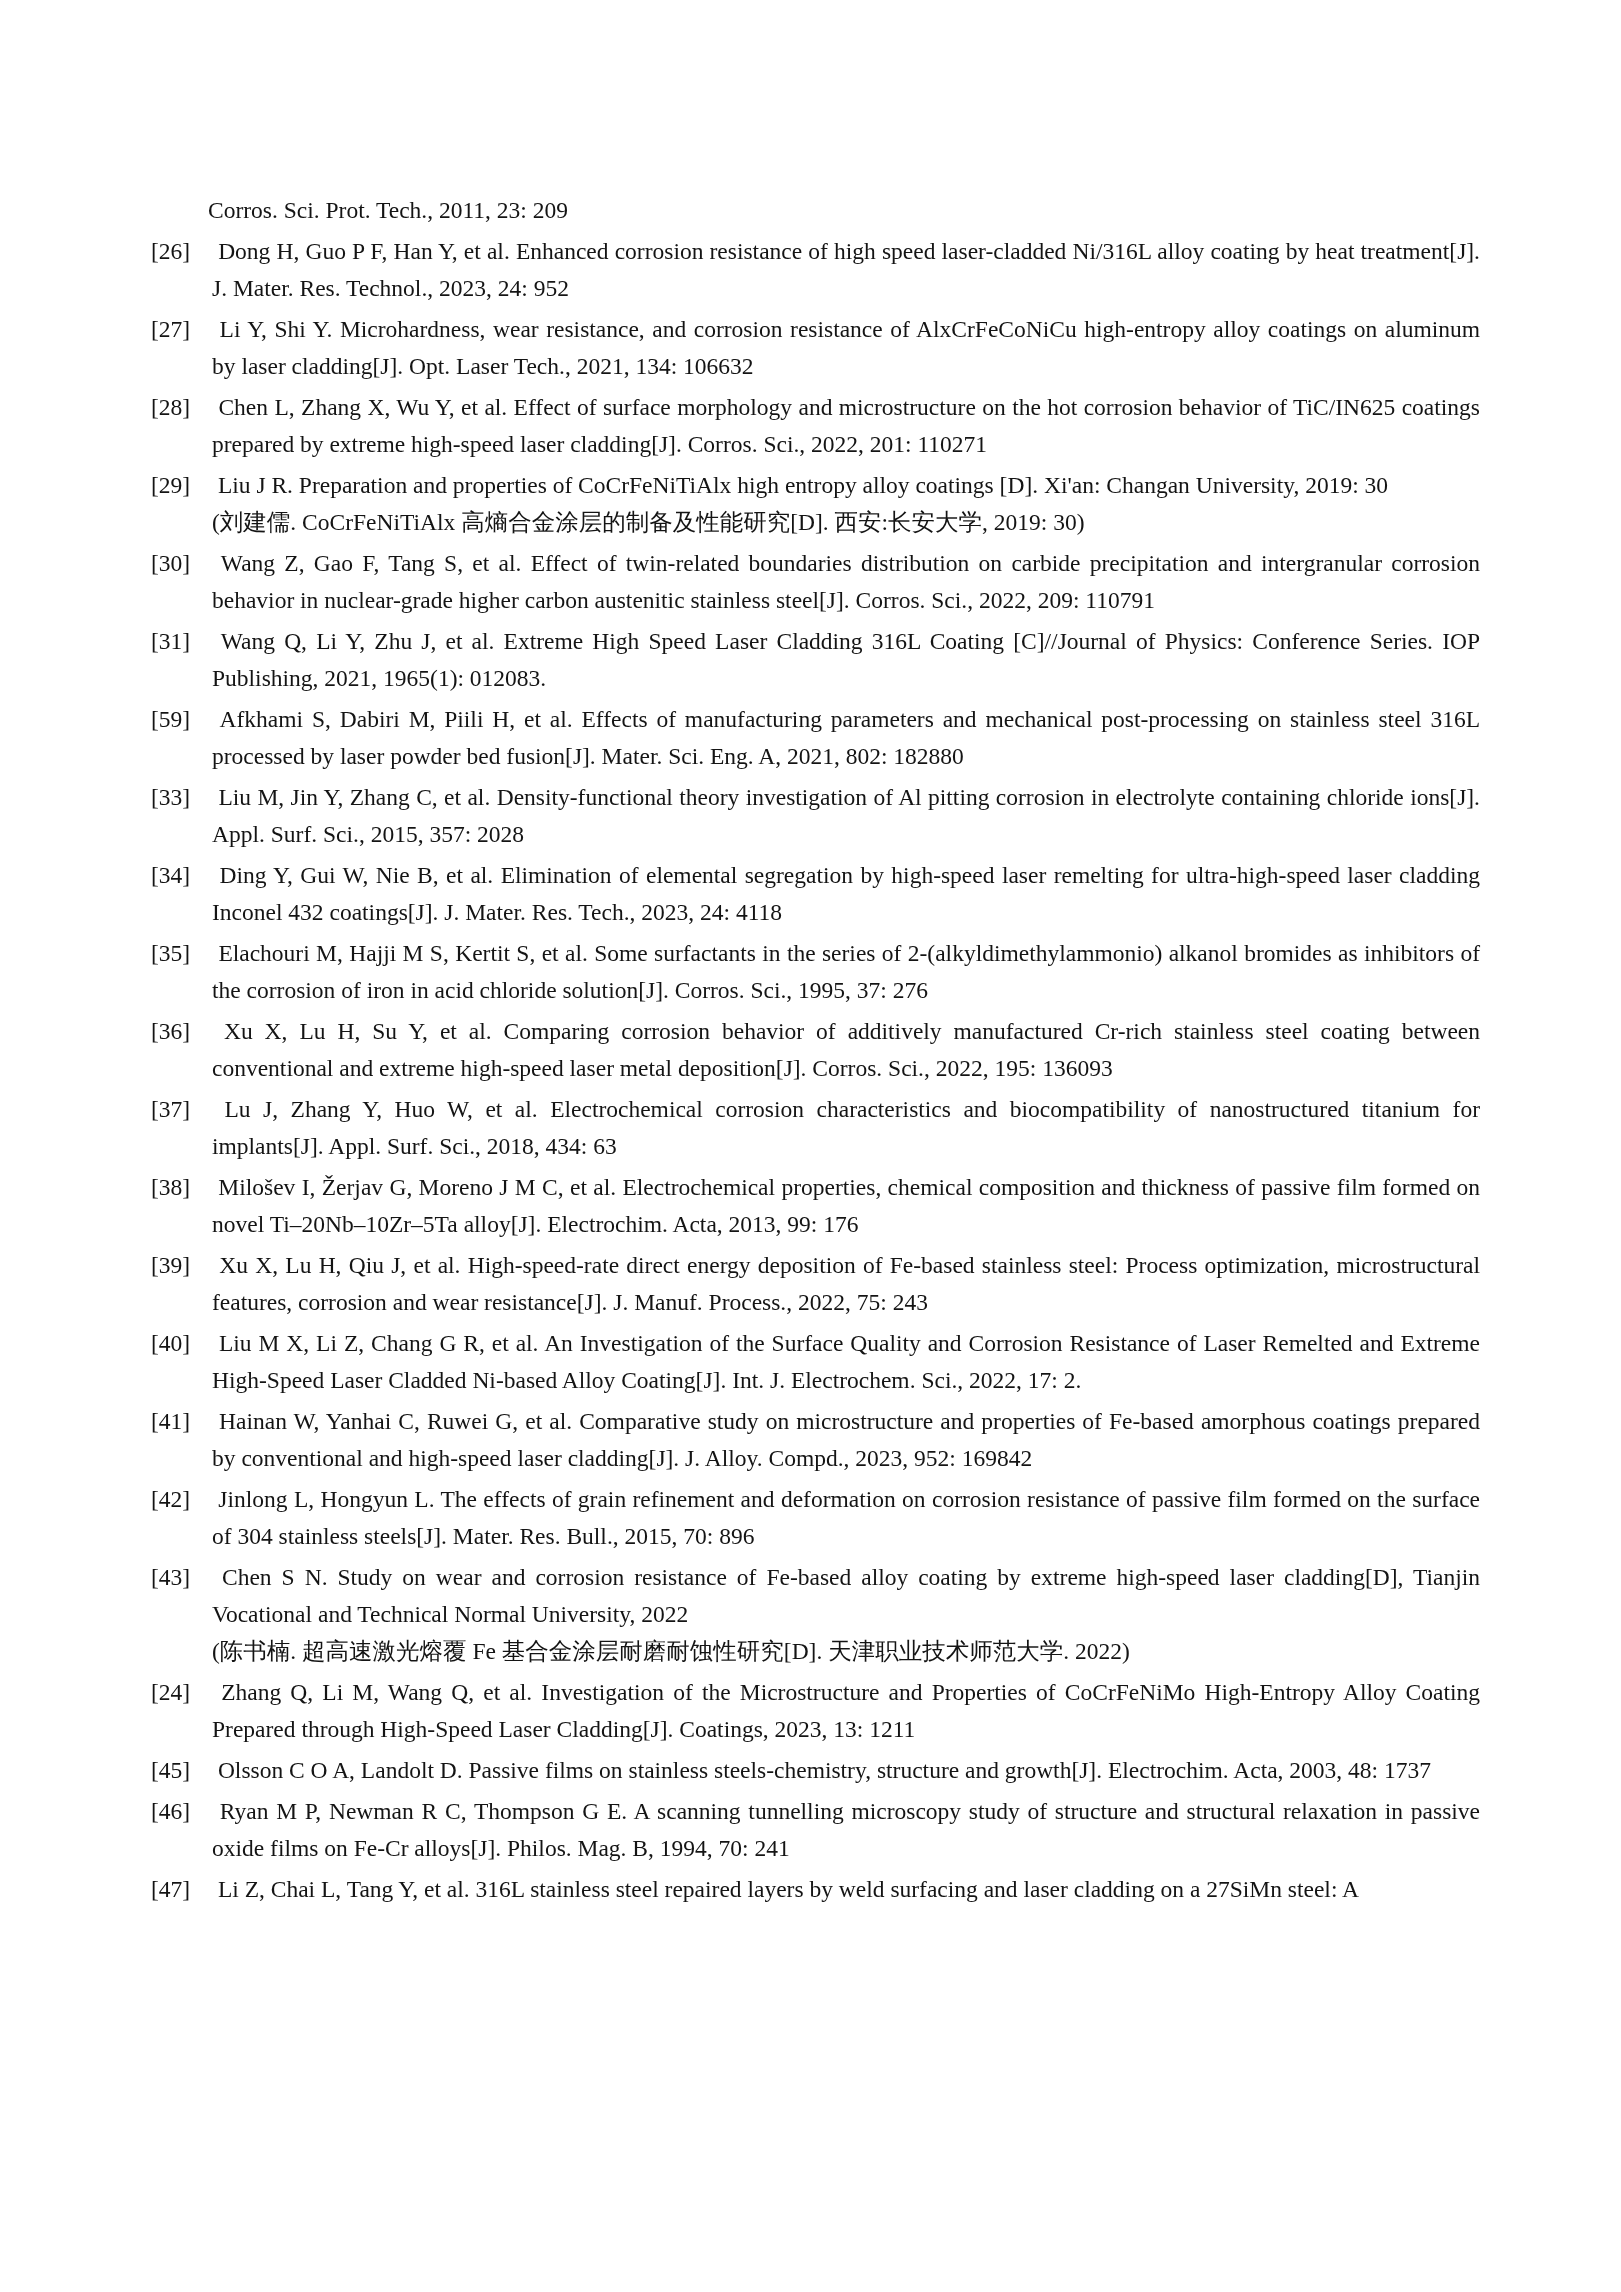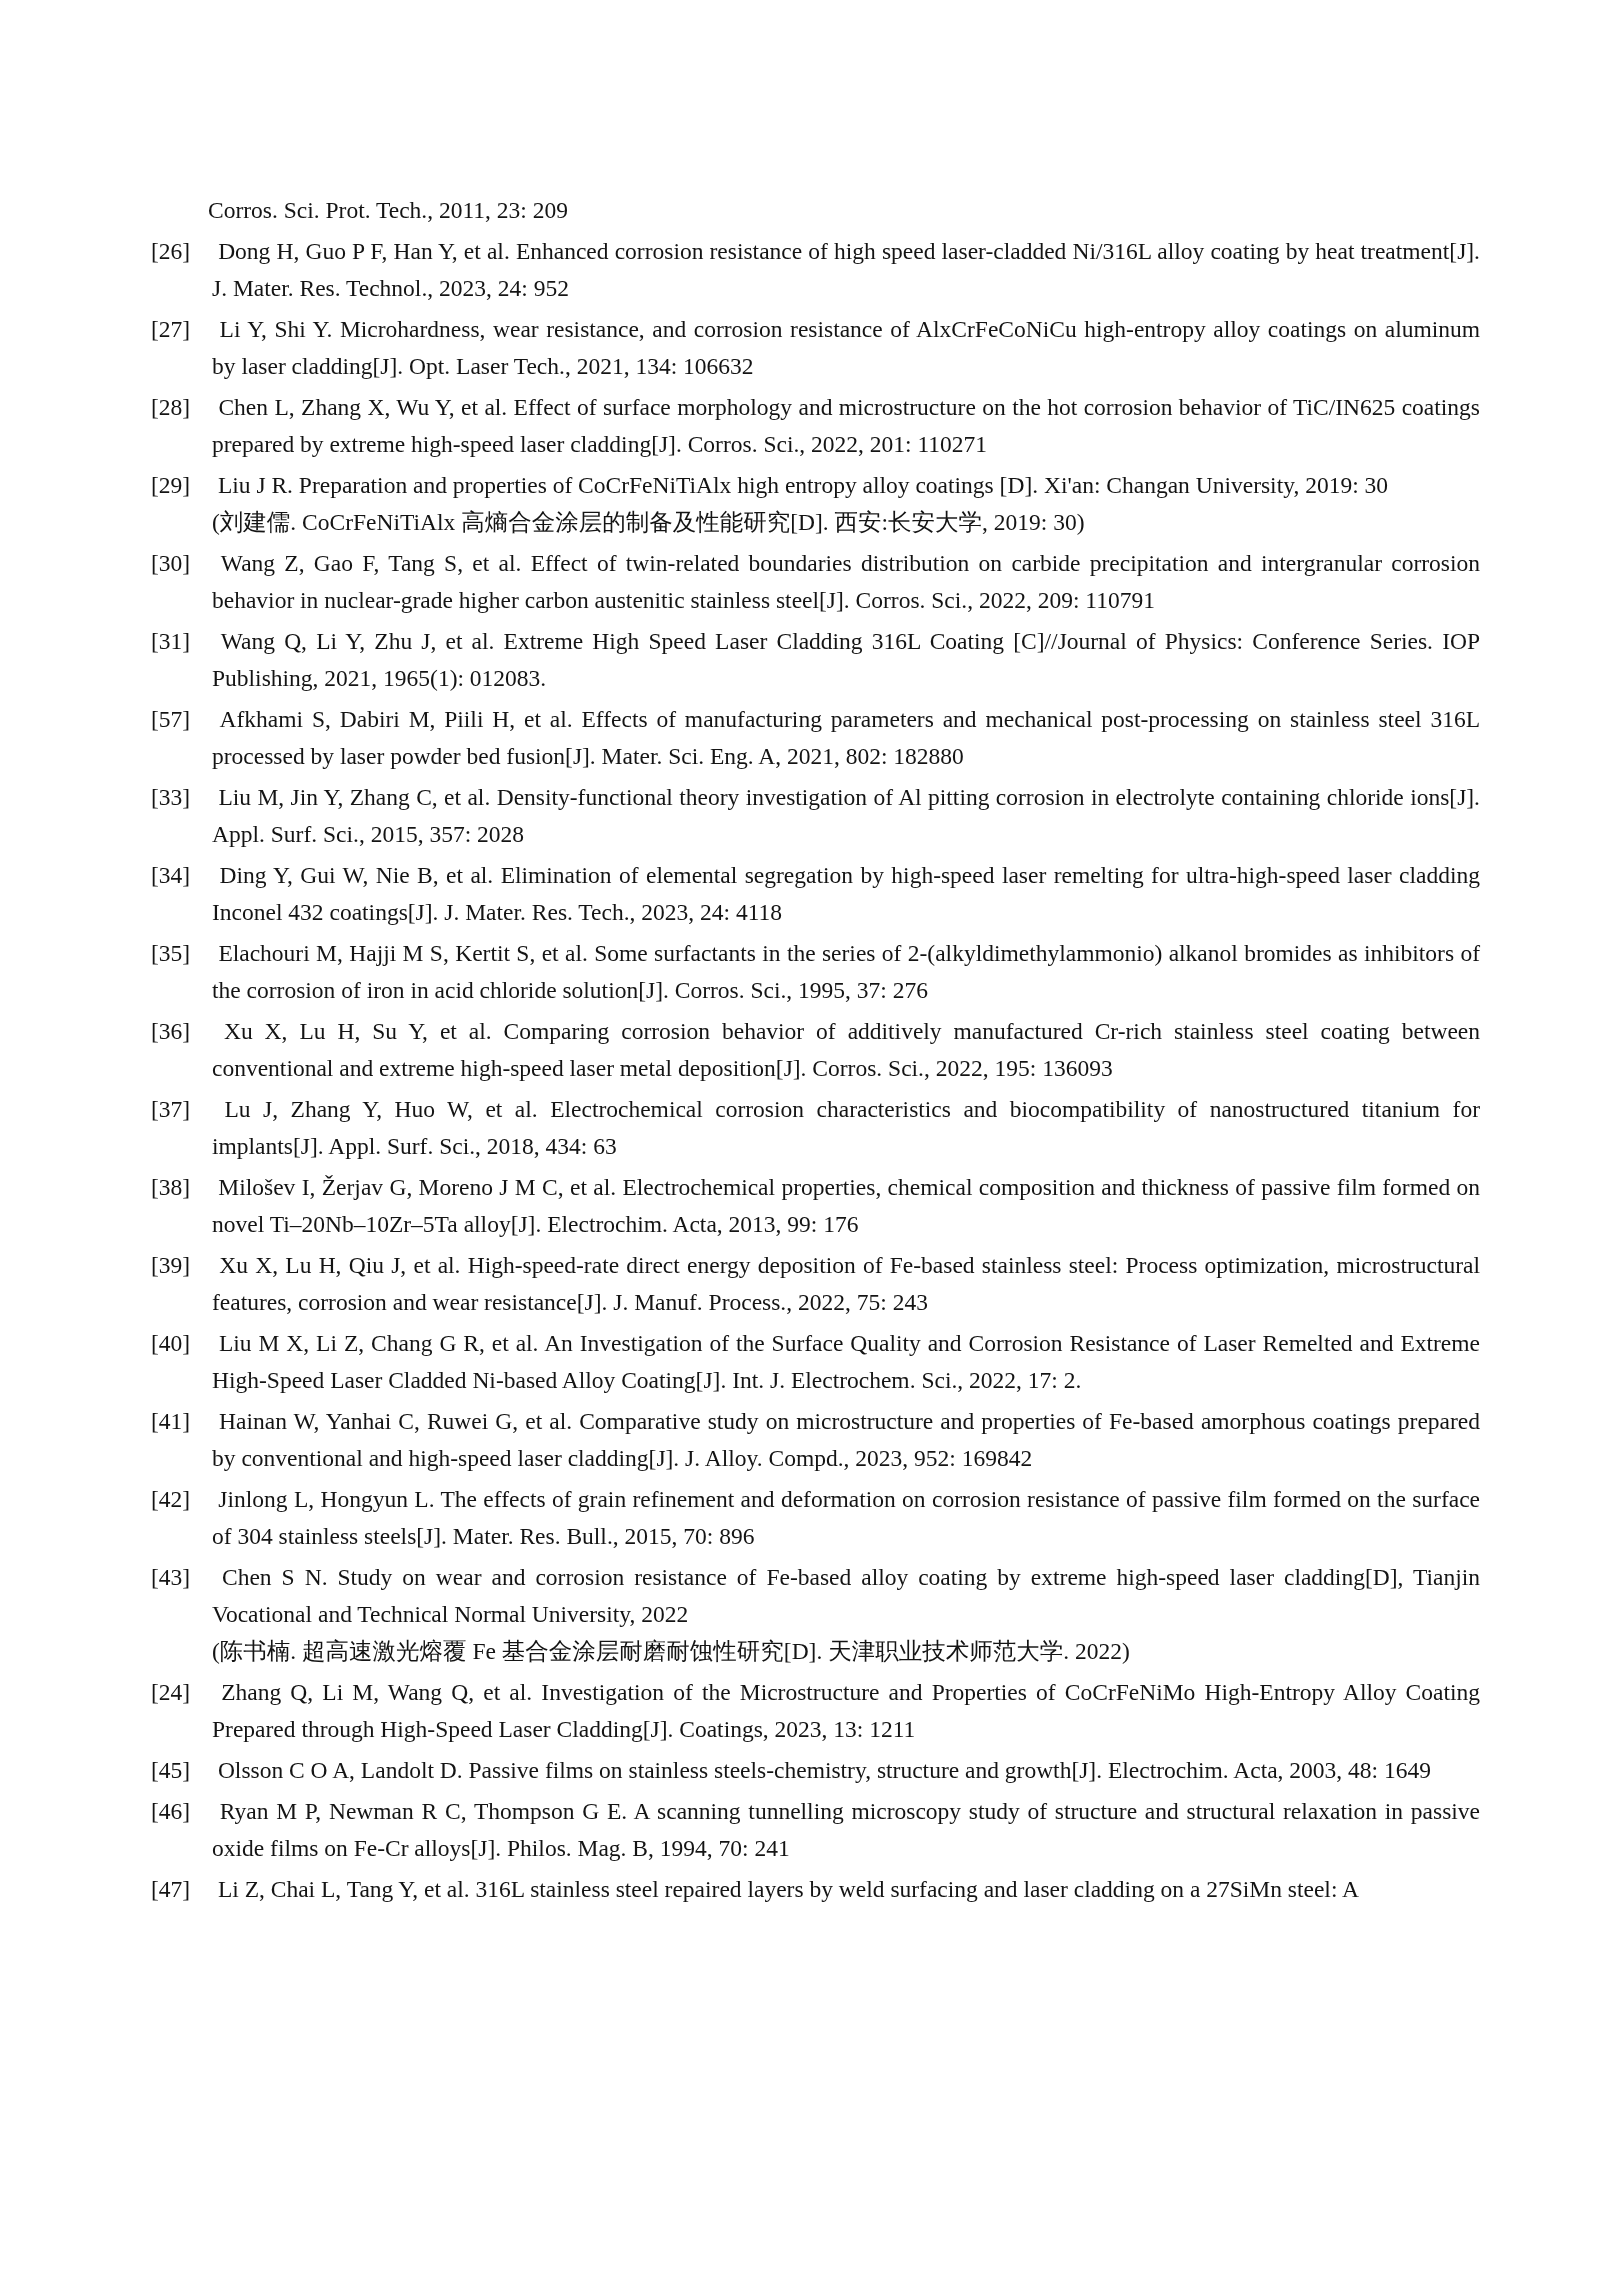--- a/index.html
+++ b/index.html
@@ -85,21 +85,21 @@
     
   </p>
 
   <p class="ref">
     <span class="ref-num">[31]</span>
     <span>Wang Q, Li Y, Zhu J, et al. Extreme High Speed Laser Cladding 316L Coating [C]//Journal of Physics: Conference Series. IOP Publishing, 2021, 1965(1): 012083.</span>
     
   </p>
 
   <p class="ref">
-    <span class="ref-num">[57]</span>
+    <span class="ref-num">[59]</span>
     <span>Afkhami S, Dabiri M, Piili H, et al. Effects of manufacturing parameters and mechanical post-processing on stainless steel 316L processed by laser powder bed fusion[J]. Mater. Sci. Eng. A, 2021, 802: 182880</span>
     
   </p>
 
   <p class="ref">
     <span class="ref-num">[33]</span>
     <span>Liu M, Jin Y, Zhang C, et al. Density-functional theory investigation of Al pitting corrosion in electrolyte containing chloride ions[J]. Appl. Surf. Sci., 2015, 357: 2028</span>
     
   </p>
 
@@ -164,21 +164,21 @@
   </p>
 
   <p class="ref">
     <span class="ref-num">[24]</span>
     <span>Zhang Q, Li M, Wang Q, et al. Investigation of the Microstructure and Properties of CoCrFeNiMo High-Entropy Alloy Coating Prepared through High-Speed Laser Cladding[J]. Coatings, 2023, 13: 1211</span>
     
   </p>
 
   <p class="ref">
     <span class="ref-num">[45]</span>
-    <span>Olsson C O A, Landolt D. Passive films on stainless steels-chemistry, structure and growth[J]. Electrochim. Acta, 2003, 48: 1649</span>
+    <span>Olsson C O A, Landolt D. Passive films on stainless steels-chemistry, structure and growth[J]. Electrochim. Acta, 2003, 48: 1737</span>
     
   </p>
 
   <p class="ref">
     <span class="ref-num">[46]</span>
     <span>Ryan M P, Newman R C, Thompson G E. A scanning tunnelling microscopy study of structure and structural relaxation in passive oxide films on Fe-Cr alloys[J]. Philos. Mag. B, 1994, 70: 241</span>
     
   </p>
 
   <p class="ref">

